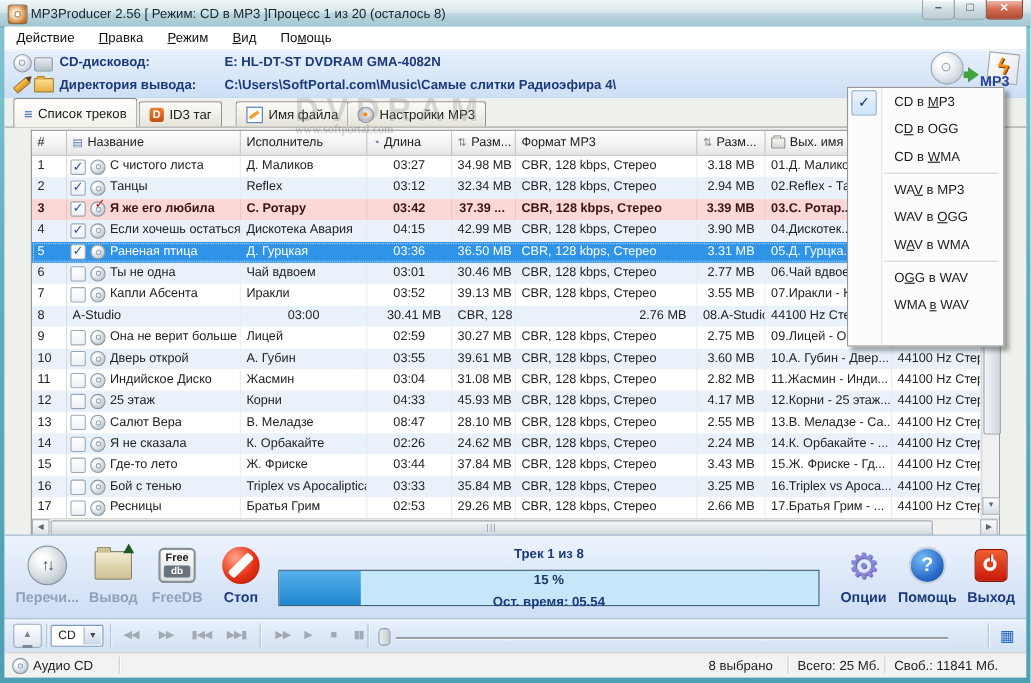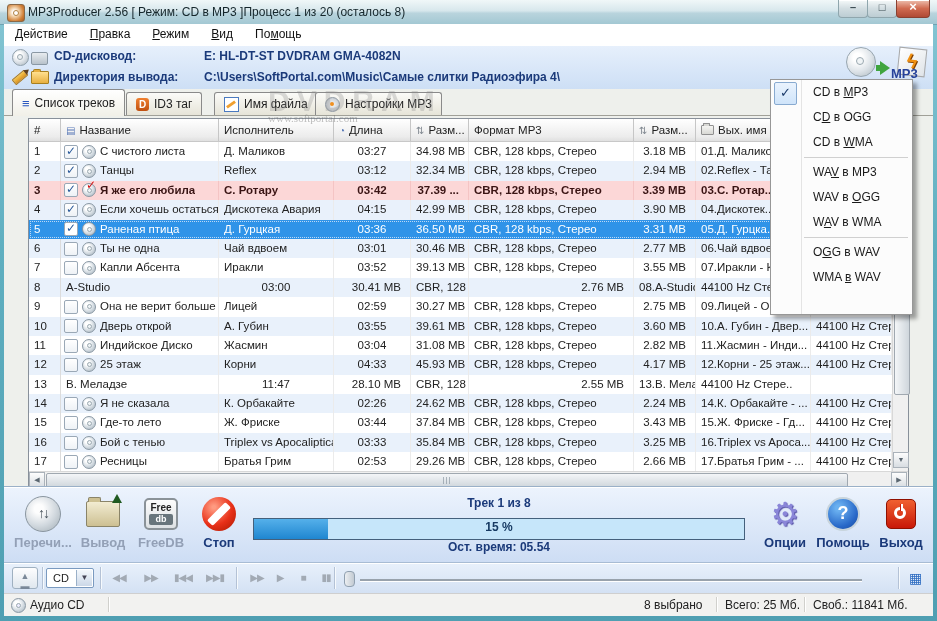--- a/index.html
+++ b/index.html
@@ -134,21 +134,21 @@
   .no-sign::after{content:'';position:absolute;left:4px;top:13px;width:26px;height:8px;background:#fff;transform:rotate(-45deg);border-radius:2px;}
   .gear-ico{font-size:32px;color:#8a86d8;text-shadow:1px 1px 1px #5a56a8;line-height:34px;}
   .help-ico{width:30px;height:30px;border-radius:50%;background:radial-gradient(circle at 35% 30%,#6ab0f0 10%,#2868c8 65%,#1a4898);
     border:2px solid #c8d4dc;color:#fff;font-size:18px;font-weight:bold;text-align:center;line-height:29px;}
   .exit-ico{position:relative;width:28px;height:28px;border-radius:5px;background:linear-gradient(#f06030,#c81808);border:1px solid #901000;}
   .exit-ico .ring{position:absolute;left:7px;top:7px;width:12px;height:12px;border:3px solid #fff;border-radius:50%;box-sizing:border-box;}
   .exit-ico .bar{position:absolute;left:13px;top:4px;width:3px;height:7px;background:#c81808;border-left:0;}
   .exit-ico .bar::after{content:'';position:absolute;left:0.5px;top:0;width:2px;height:7px;background:#fff;}
   .progress-area{position:absolute;left:245px;top:0;width:500px;height:75px;}
   .p-caption{position:absolute;left:0;right:0;top:8px;text-align:center;font-size:12px;font-weight:bold;color:#1b3a7a;}
-  .p-bar{position:absolute;left:4px;right:4px;top:30px;height:22px;background:#c6e6fa;border:1px solid #44607c;box-sizing:border-box;}
+  .p-bar{position:absolute;left:4px;right:4px;top:30px;height:33px;background:#c6e6fa;border:1px solid #44607c;box-sizing:border-box;}
   .p-fill{position:absolute;left:0;top:0;bottom:0;background:linear-gradient(#55b0ea,#1f86d0);}
   .p-label{position:absolute;left:0;right:0;top:1px;text-align:center;font-size:12px;font-weight:bold;color:#173a63;}
   .p-time{position:absolute;left:0;right:0;top:52px;text-align:center;font-size:12px;font-weight:bold;color:#1b3a7a;}
   
   .playbar{position:absolute;left:4px;top:562px;right:4px;height:31px;
     background:linear-gradient(#e8f0fb,#d3e1f3);border-top:1px solid #a8bcd4;box-shadow:inset 0 1px 0 #fff;}
   .eject{position:absolute;left:8px;top:4px;width:26px;height:22px;border:1px solid #9fb0c0;border-radius:3px;
     background:linear-gradient(#fdfdfe,#dfe7ee);color:#7a8898;font-size:9px;text-align:center;line-height:10px;padding-top:3px;box-sizing:border-box;}
   .pb-sep{position:absolute;top:4px;height:22px;border-left:1px solid #b4c2d6;box-shadow:1px 0 0 #f6fafd;}
   .dev-select{position:absolute;left:42px;top:5px;width:48px;height:20px;border:1px solid #7a9ac0;border-radius:2px;background:#fff;font-size:11px;color:#222;line-height:18px;padding-left:6px;box-sizing:border-box;}
@@ -421,22 +421,27 @@
           <div class="c">Корни</div>
           <div class="c len">04:33</div>
           <div class="c rt">45.93 MB</div>
           <div class="c">CBR, 128 kbps, Стерео</div>
           <div class="c rt">4.17 MB</div>
           <div class="c">12.Корни - 25 этаж...</div>
           <div class="c">44100 Hz Стере..</div>
         </div>
         <div class="trow ">
           <div class="c num">13</div>
+          <div class="c name">
+            <span class="cb"></span>
+            <span class="cdico"></span>
+            <span class="t">Салют Вера</span>
+          </div>
           <div class="c">В. Меладзе</div>
-          <div class="c len">11:47</div>
+          <div class="c len">08:47</div>
           <div class="c rt">28.10 MB</div>
           <div class="c">CBR, 128 kbps, Стерео</div>
           <div class="c rt">2.55 MB</div>
           <div class="c">13.В. Меладзе - Са...</div>
           <div class="c">44100 Hz Стере..</div>
         </div>
         <div class="trow ">
           <div class="c num">14</div>
           <div class="c name">
             <span class="cb"></span>

